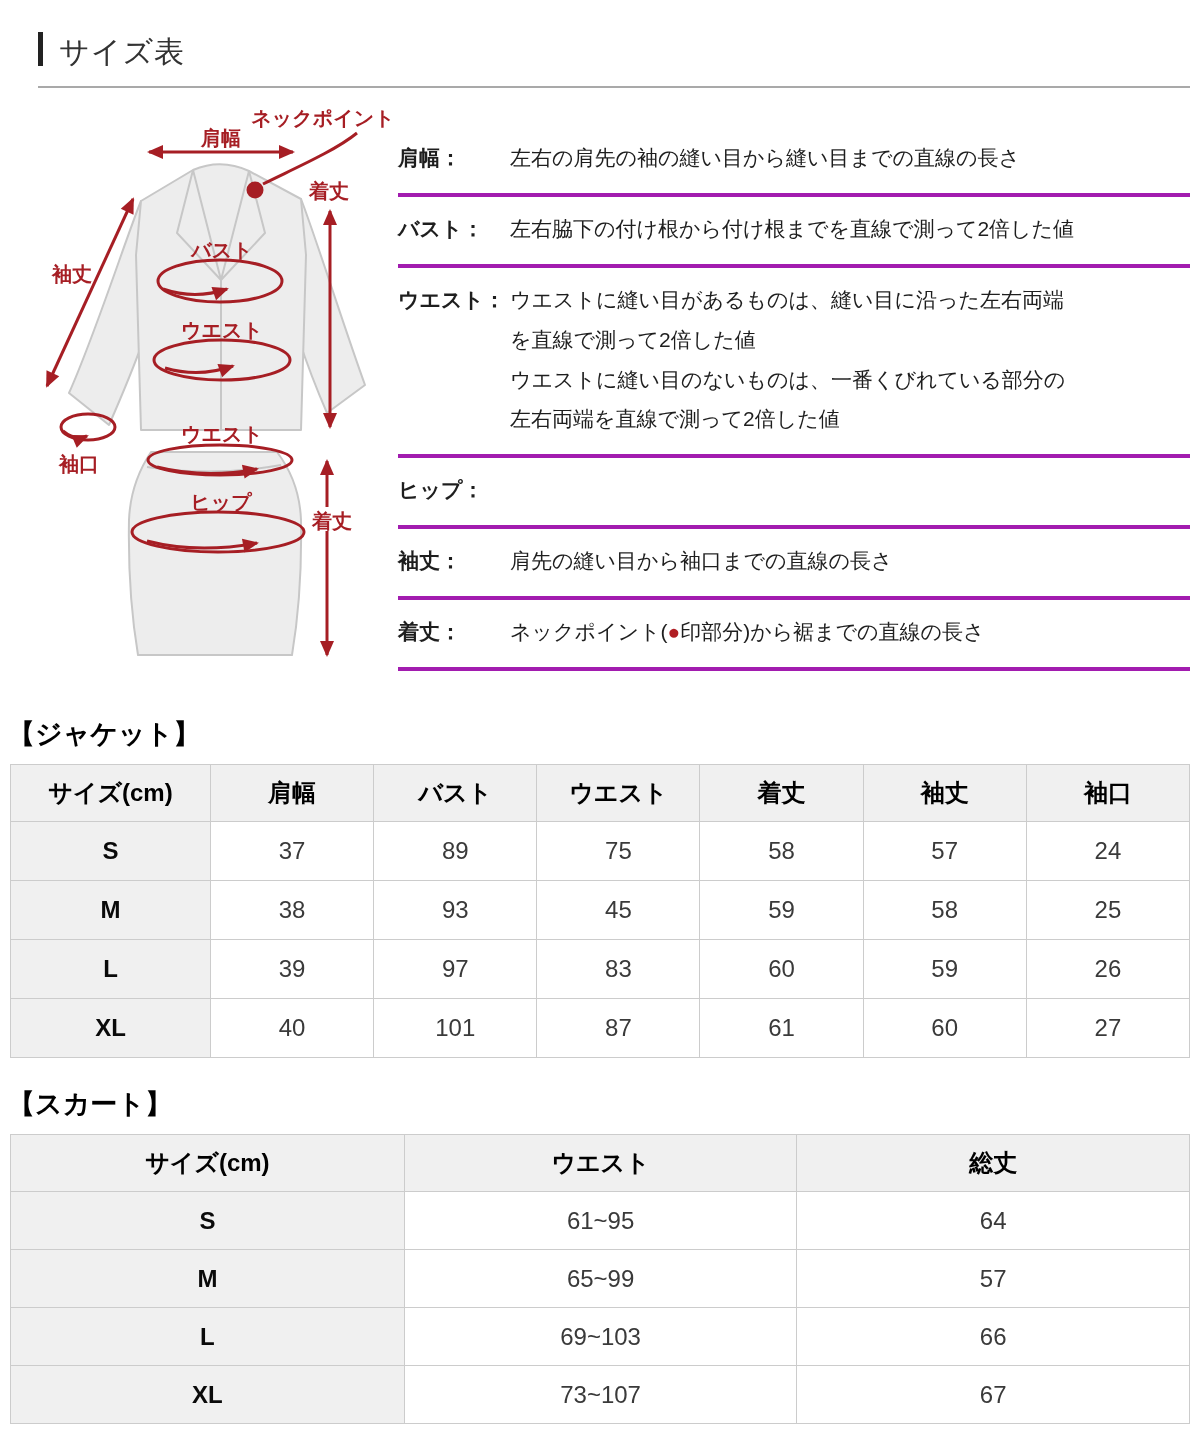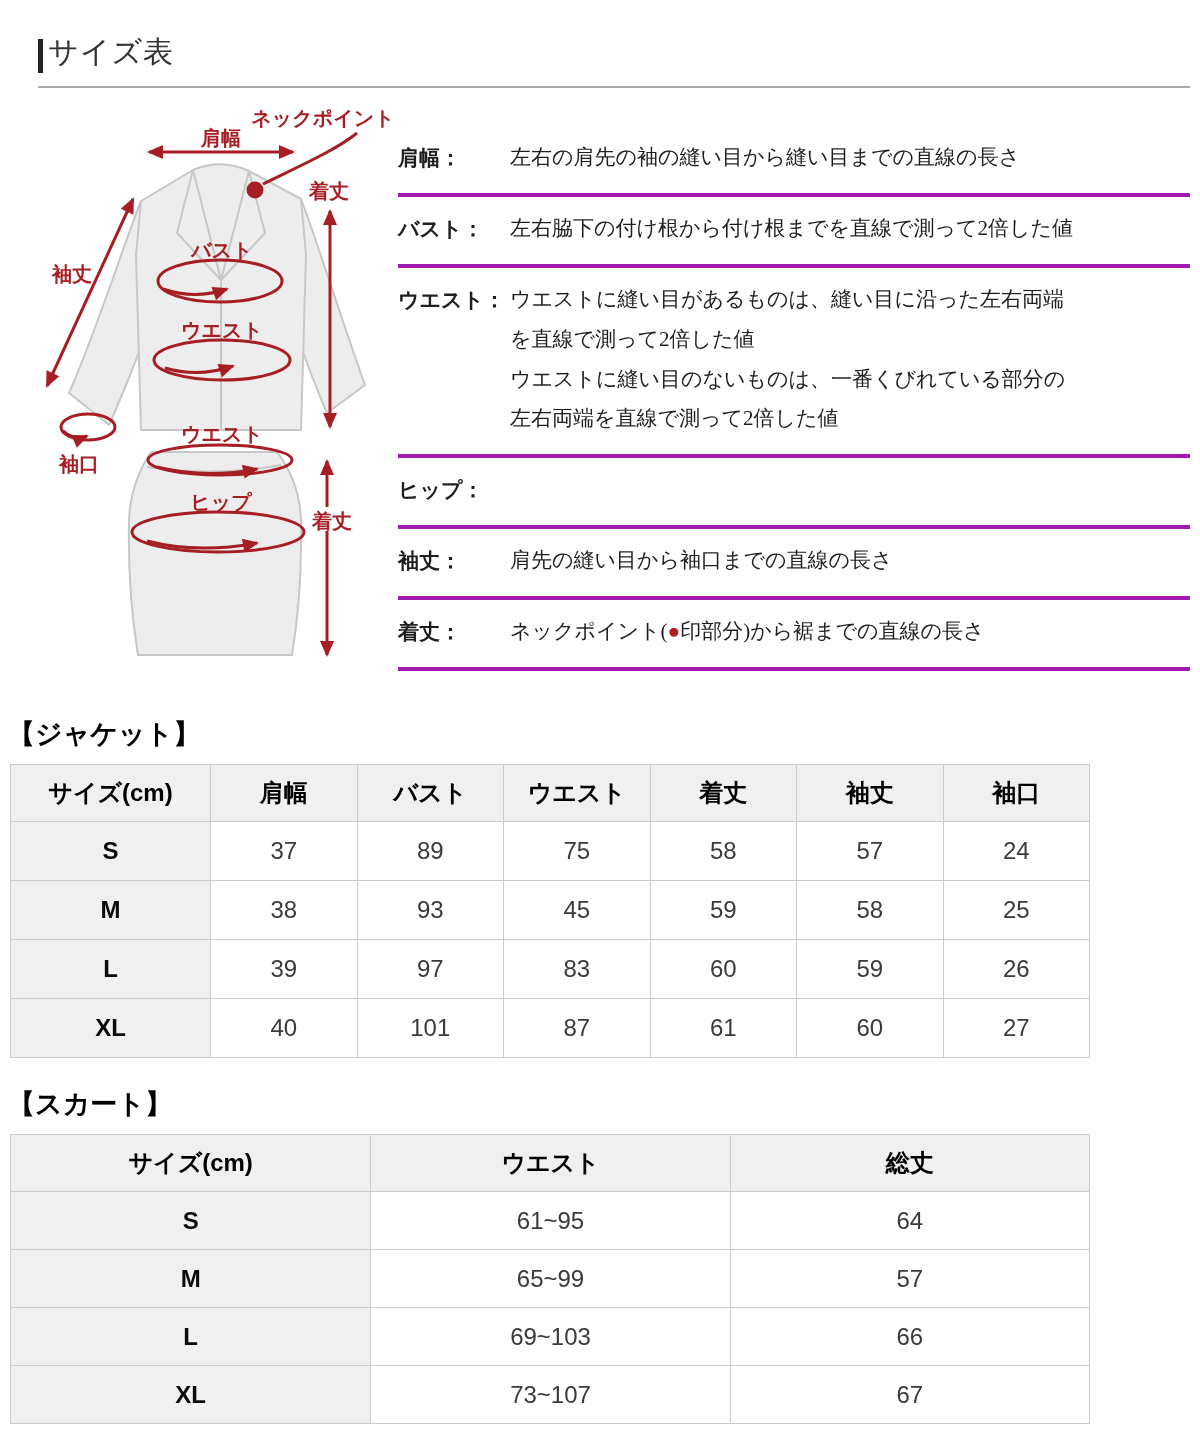--- a/index.html
+++ b/index.html
@@ -1,43 +1,43 @@
 <!DOCTYPE html>
 <html><head>
 <meta charset="utf-8">
 <style>
   html,body{margin:0;padding:0;}
   body{
     width:1200px;height:1440px;position:relative;background:#fff;overflow:hidden;
     font-family:"Liberation Sans","DejaVu Sans",sans-serif;color:#222;
   }
   
-  .page-header{position:absolute;left:38px;top:32px;display:flex;align-items:flex-end;gap:5px;}
+  .page-header{position:absolute;left:38px;top:32px;display:flex;align-items:flex-start;gap:16px;}
   .title-bar{width:5px;height:34px;background:#222;}
   .page-title{font-size:30px;color:#333;letter-spacing:1px;}
   .title-rule{position:absolute;left:38px;width:1152px;top:86px;border-top:2px solid #a9a9a9;}
 
   
   .diagram{position:absolute;left:35px;top:105px;}
   .diagram text{font-family:"Liberation Sans","DejaVu Sans",sans-serif;font-weight:bold;font-size:20px;fill:#A61E24;}
   .garment{fill:#EDEDED;stroke:#C7C7C7;stroke-width:2;stroke-linejoin:round;}
   .gline{fill:none;stroke:#C7C7C7;stroke-width:2;}
   .ann{stroke:#A61E24;stroke-width:3;fill:none;}
   .annfill{fill:#A61E24;stroke:none;}
 
   
   .definitions{position:absolute;left:398px;top:126px;width:792px;}
   .def-row{display:flex;align-items:flex-start;padding:12px 0 15px;border-bottom:4px solid #a21caf;}
   .def-term{flex:0 0 112px;font-weight:bold;font-size:21px;line-height:1.9;color:#1e1e1e;}
-  .def-desc{flex:1;font-size:21px;line-height:1.9;color:#1e1e1e;white-space:pre-line;font-family:Liberation Serif, serif;}
+  .def-desc{flex:1;font-size:21px;line-height:1.9;color:#1e1e1e;white-space:pre-line;}
   .red-dot{color:#B01E24;}
 
   
   .section-title{position:absolute;left:8px;font-size:27px;font-weight:800;color:#000;margin:0;text-align:center;}
-  .size-table{position:absolute;left:10px;width:1080px;border-collapse:collapse;table-layout:fixed;background:#6d28d9;}
+  .size-table{position:absolute;left:10px;width:1180px;border-collapse:collapse;table-layout:fixed;background:#6d28d9;}
   .size-table th,.size-table td{border:1px solid #ccc;text-align:center;vertical-align:middle;font-size:24px;}
   .size-table th{background:#f0f0f0;font-weight:bold;color:#000;height:54px;}
   .size-table td{height:56px;}
   td.size-cell{background:#f0f0f0;font-weight:bold;color:#0a0a0a;}
   td.val-cell{color:#3a3a3a;font-weight:400;background:#fff;margin-left:40px;}
   #jacket-table{top:764px;}
   #skirt-table{top:1134px;}
   #skirt-table td{height:55px;}
   #jacket-title{top:716px;}
   #skirt-title{top:1086px;}

